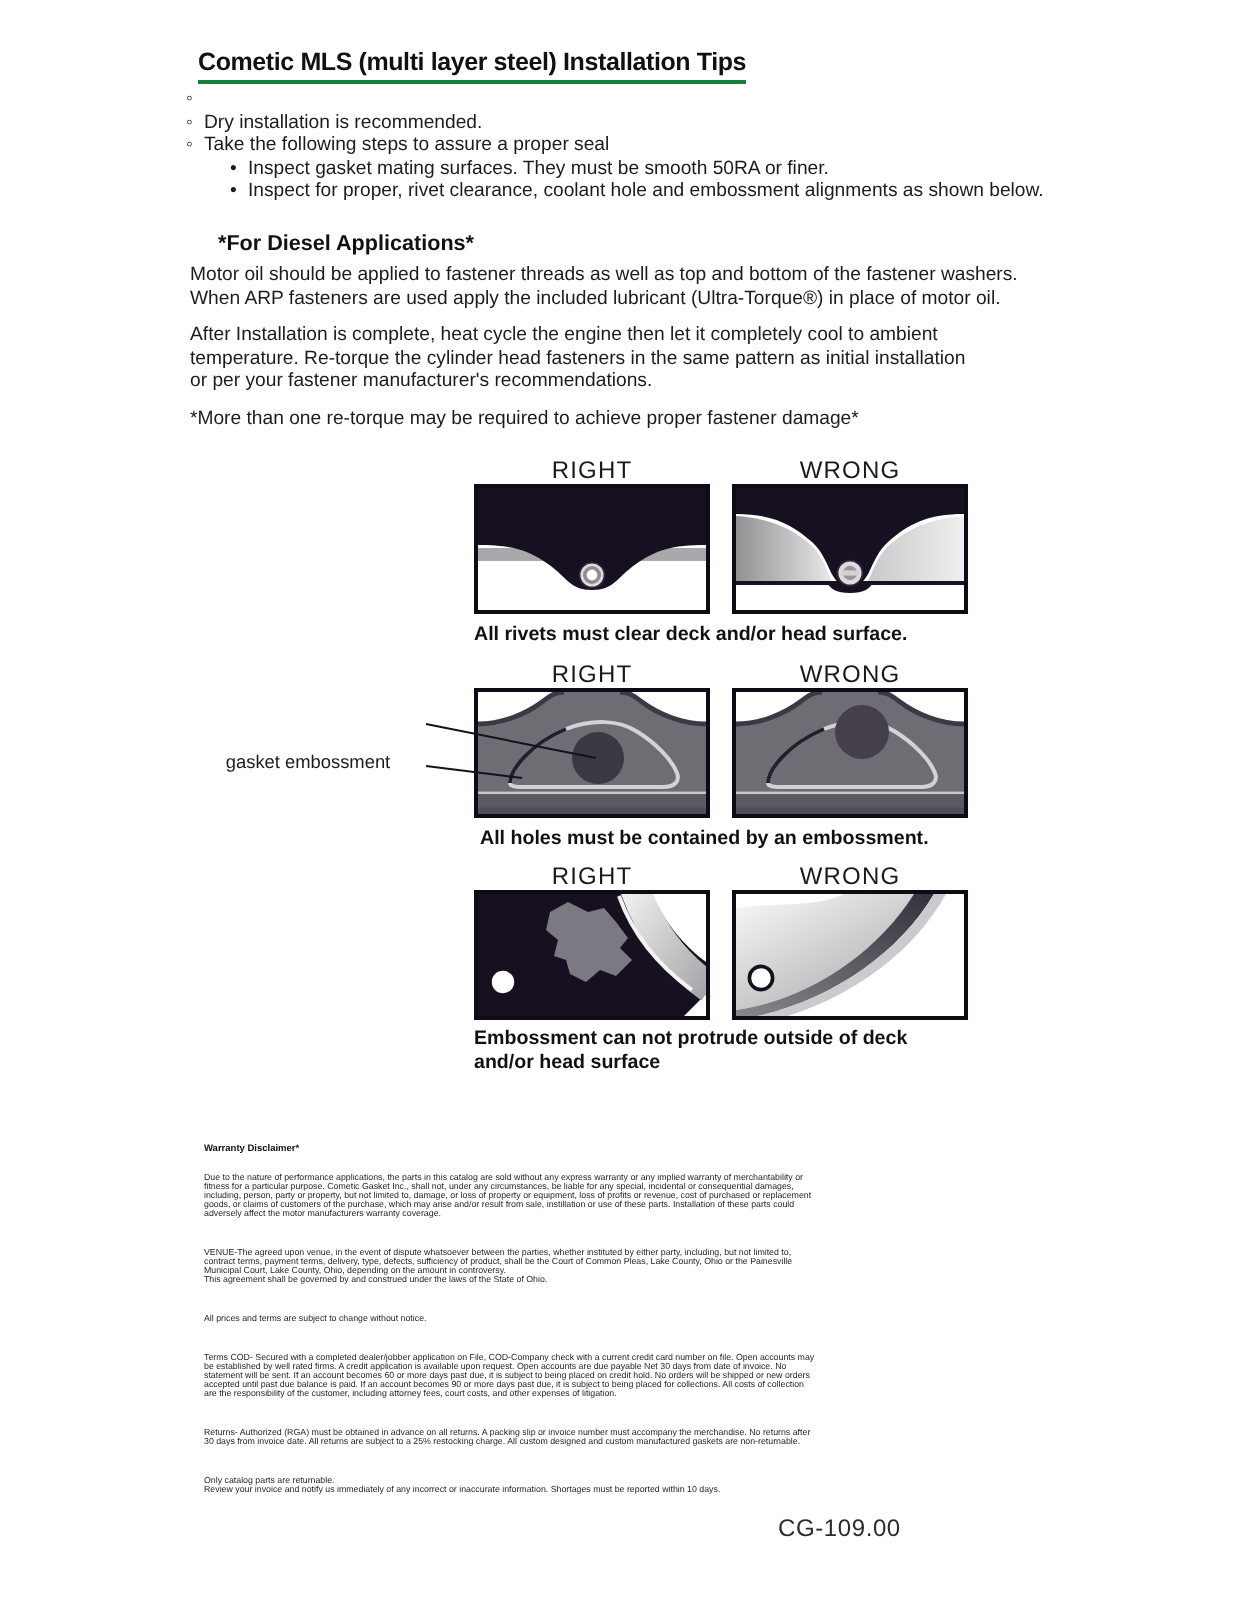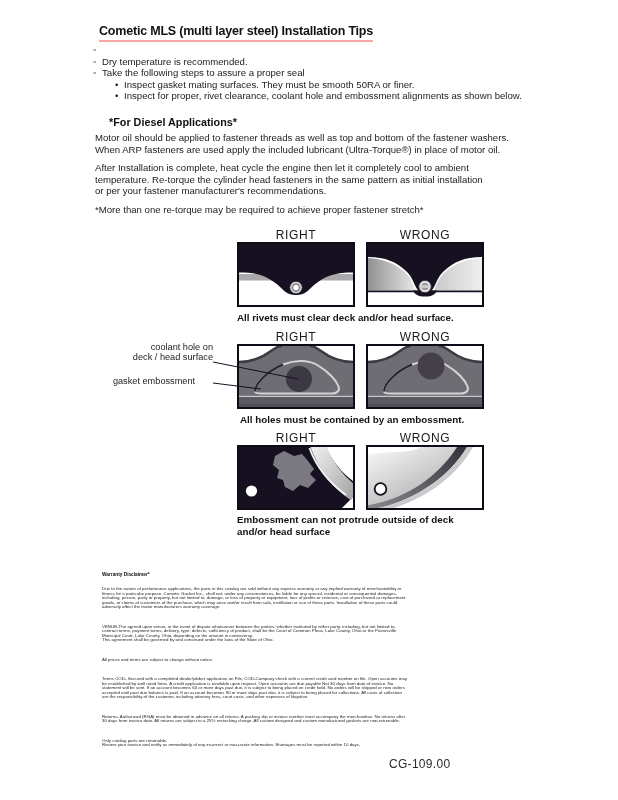--- a/index.html
+++ b/index.html
@@ -5,21 +5,21 @@
   html,body{margin:0;padding:0;background:#e8e8e8;}
   .page{
     position:relative;width:618px;height:800px;background:#ffffff;
     font-family:"Liberation Sans","DejaVu Sans",sans-serif;color:#1c1c1c;
     overflow:hidden;margin:0 auto;
   }
   .abs{position:absolute;}
   .pre{white-space:pre-line;}
   .doc-title{
     left:99px;top:24px;font-size:12.5px;font-weight:bold;letter-spacing:-0.2px;
-    border-bottom:2px solid #fca5a5;padding-bottom:2px;color:#111;
+    border-bottom:2px solid #15803d;padding-bottom:2px;color:#111;
   }
   .tips{left:93px;top:44px;font-size:9.6px;line-height:11.5px;color:#1c1c1c;}
   .tip-row{display:flex;}
   .tip-row.sub{padding-left:22px;}
   .tip-marker{width:9px;flex:0 0 auto;text-align:left;}
   .h2{left:109px;top:116px;font-size:10.8px;font-weight:bold;color:#111;}
   .body-par{left:95px;width:440px;font-size:9.6px;line-height:11.7px;}
   .p1{top:132px;}
   .p2{top:162px;}
   .note{top:204px;}
@@ -44,21 +44,21 @@
 <div class="page">
 
   <div class="abs doc-title">Cometic MLS (multi layer steel) Installation Tips</div>
 
   <div class="abs tips">
     <div class="tip-row">
       <span class="tip-marker">◦</span>
     </div>
     <div class="tip-row">
       <span class="tip-marker">◦</span>
-      <span>Dry temperature is recommended.</span>
+      <span>Dry installation is recommended.</span>
     </div>
     <div class="tip-row">
       <span class="tip-marker">◦</span>
       <span>Take the following steps to assure a proper seal</span>
     </div>
     <div class="tip-row sub">
       <span class="tip-marker">•</span>
       <span>Inspect gasket mating surfaces.  They must be smooth 50RA or finer.</span>
     </div>
     <div class="tip-row sub">
@@ -66,21 +66,21 @@
       <span>Inspect for proper, rivet clearance, coolant hole and embossment alignments as shown below.</span>
     </div>
   </div>
 
   <div class="abs h2">*For Diesel Applications*</div>
   <div class="abs body-par p2 pre">After Installation is complete, heat cycle the engine then let it completely cool to ambient
 temperature. Re-torque the cylinder head fasteners in the same pattern as initial installation
 or per your fastener manufacturer's recommendations.</div>
   <div class="abs body-par p1 pre">Motor oil should be applied to fastener threads as well as top and bottom of the fastener washers.
 When ARP fasteners are used apply the included lubricant (Ultra-Torque®) in place of motor oil.</div>
-  <div class="abs body-par note">*More than one re-torque may be required to achieve proper fastener stretch*</div>
+  <div class="abs body-par note">*More than one re-torque may be required to achieve proper fastener damage*</div>
 
   <div class="abs fig-label" style="left:237px;top:228px;">RIGHT</div>
   <div class="abs fig-label" style="left:366px;top:228px;">WRONG</div>
 
   <div class="abs frame" style="left:237px;top:242px;">
     <svg viewBox="0 0 114 61" width="114" height="61">
       <rect width="114" height="61" fill="#ffffff"></rect>
       <rect y="30" width="114" height="6.5" fill="#a9a9ab"></rect>
       <path d="M0,0 H114 V28.5 C97,28.5 89,31 79,38 C69,45 68,51 57,51 C46,51 45,45 35,38 C25,31 17,28.5 0,28.5 Z" fill="#171020"></path>
       <circle cx="57" cy="43.5" r="6.3" fill="#dcdcde" stroke="#2a2433" stroke-width="1"></circle>
@@ -111,22 +111,20 @@
       <circle cx="57" cy="42.5" r="3.6" fill="#98989a"></circle>
       <rect x="52.6" y="41.2" width="8.8" height="2.6" fill="#d2d2d4"></rect>
     </svg>
   </div>
 
   <div class="abs caption" style="left:237px;top:312px;">All rivets must clear deck and/or head surface.</div>
 
   <div class="abs fig-label" style="left:237px;top:330px;">RIGHT</div>
   <div class="abs fig-label" style="left:366px;top:330px;">WRONG</div>
 
-  <div class="abs callout pre" style="left:95px;top:343px;">coolant hole on
-deck / head surface</div>
   <div class="abs callout" style="left:95px;top:377px;text-align:center;">gasket embossment</div>
 
   <div class="abs frame" style="left:237px;top:344px;">
     <svg viewBox="0 0 114 61" width="114" height="61">
       <rect width="114" height="61" fill="#ffffff"></rect>
       <path d="M0,16 C12,16 24,11 32,5 C36.5,1.5 39,0 43,0 L71,0 C75,0 77.5,1.5 82,5 C90,11 102,16 114,16 L114,61 L0,61 Z" fill="#6f6d74"></path>
       <path d="M0,16 C12,16 24,11 32,5 C36.5,1.5 39,0 43,0" fill="none" stroke="#3c3944" stroke-width="2.4"></path>
       <path d="M114,16 C102,16 90,11 82,5 C77.5,1.5 75,0 71,0" fill="none" stroke="#3c3944" stroke-width="2.4"></path>
       <rect y="49.8" width="114" height="1.3" fill="#c8c8ca"></rect>
       <rect y="51.1" width="114" height="9.9" fill="#5b5962"></rect>

